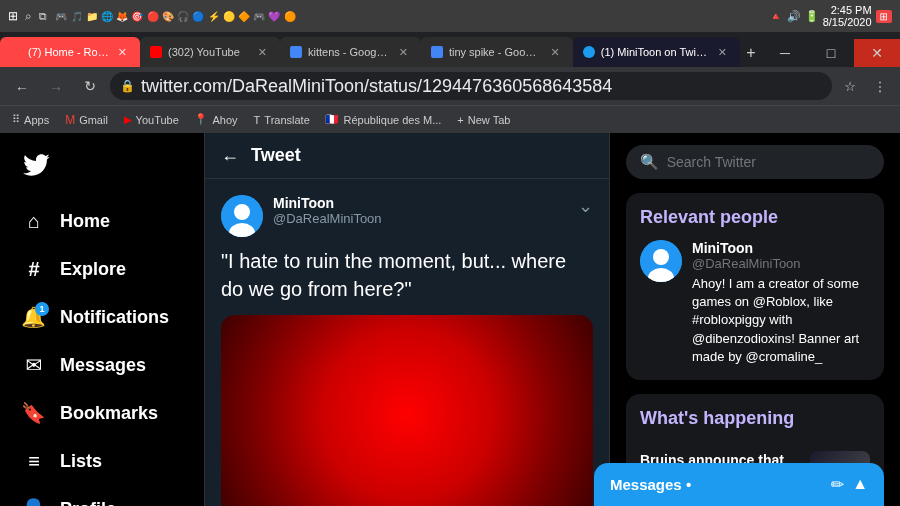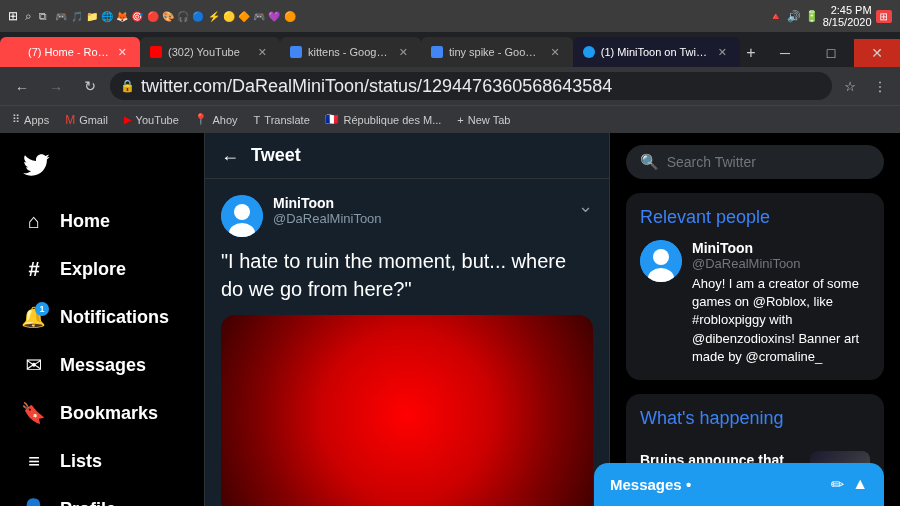--- a/index.html
+++ b/index.html
@@ -53,21 +53,21 @@
     .tweet-image { width: 100%; height: 200px; background: radial-gradient(circle at 50% 50%, #ff0000 0%, #cc0000 40%, #800000 70%, #3d0000 100%); border-radius: 14px; margin-bottom: 8px; }
 
     
     .right-sidebar { width: 290px; background: #000; padding: 12px 16px; overflow-y: auto; flex-shrink: 0; }
     .search-bar { display: flex; align-items: center; gap: 8px; background: #202327; border-radius: 20px; padding: 8px 14px; margin-bottom: 14px; }
     .search-icon { color: #71767b; font-size: 15px; }
     .search-input { background: transparent; border: none; outline: none; color: #ffffff; font-size: 14px; flex: 1; }
     .search-input::placeholder { color: #71767b; }
 
     .right-section { background: #16181c; border-radius: 14px; padding: 14px; margin-bottom: 14px; }
-    .right-section-title { color: #3b82f6; font-size: 18px; font-weight: 400; margin-bottom: 12px; }
+    .right-section-title { color: #c4b5fd; font-size: 18px; font-weight: 700; margin-bottom: 12px; }
 
     .relevant-person { display: flex; align-items: flex-start; gap: 10px; }
     .relevant-avatar { width: 42px; height: 42px; border-radius: 50%; background: #1d9bf0; flex-shrink: 0; overflow: hidden; }
     .relevant-info { flex: 1; }
     .relevant-name { color: #fff; font-size: 14px; font-weight: 700; }
     .relevant-handle { color: #71767b; font-size: 13px; margin-bottom: 4px; }
     .relevant-bio { color: #fff; font-size: 13px; line-height: 1.4; }
     .follow-btn { background: #fff; color: #000; border: none; border-radius: 20px; padding: 6px 16px; font-size: 13px; font-weight: 700; cursor: pointer; white-space: nowrap; }
 
     .whats-happening-item { padding: 10px 0; border-bottom: 1px solid #2f3336; cursor: pointer; }

